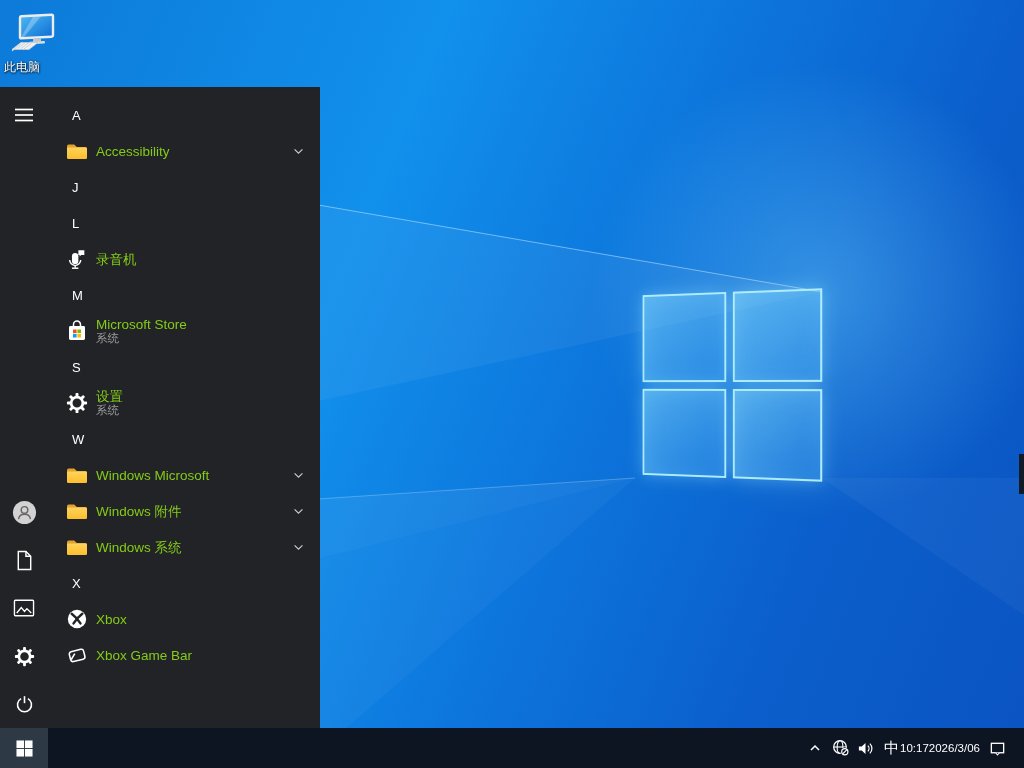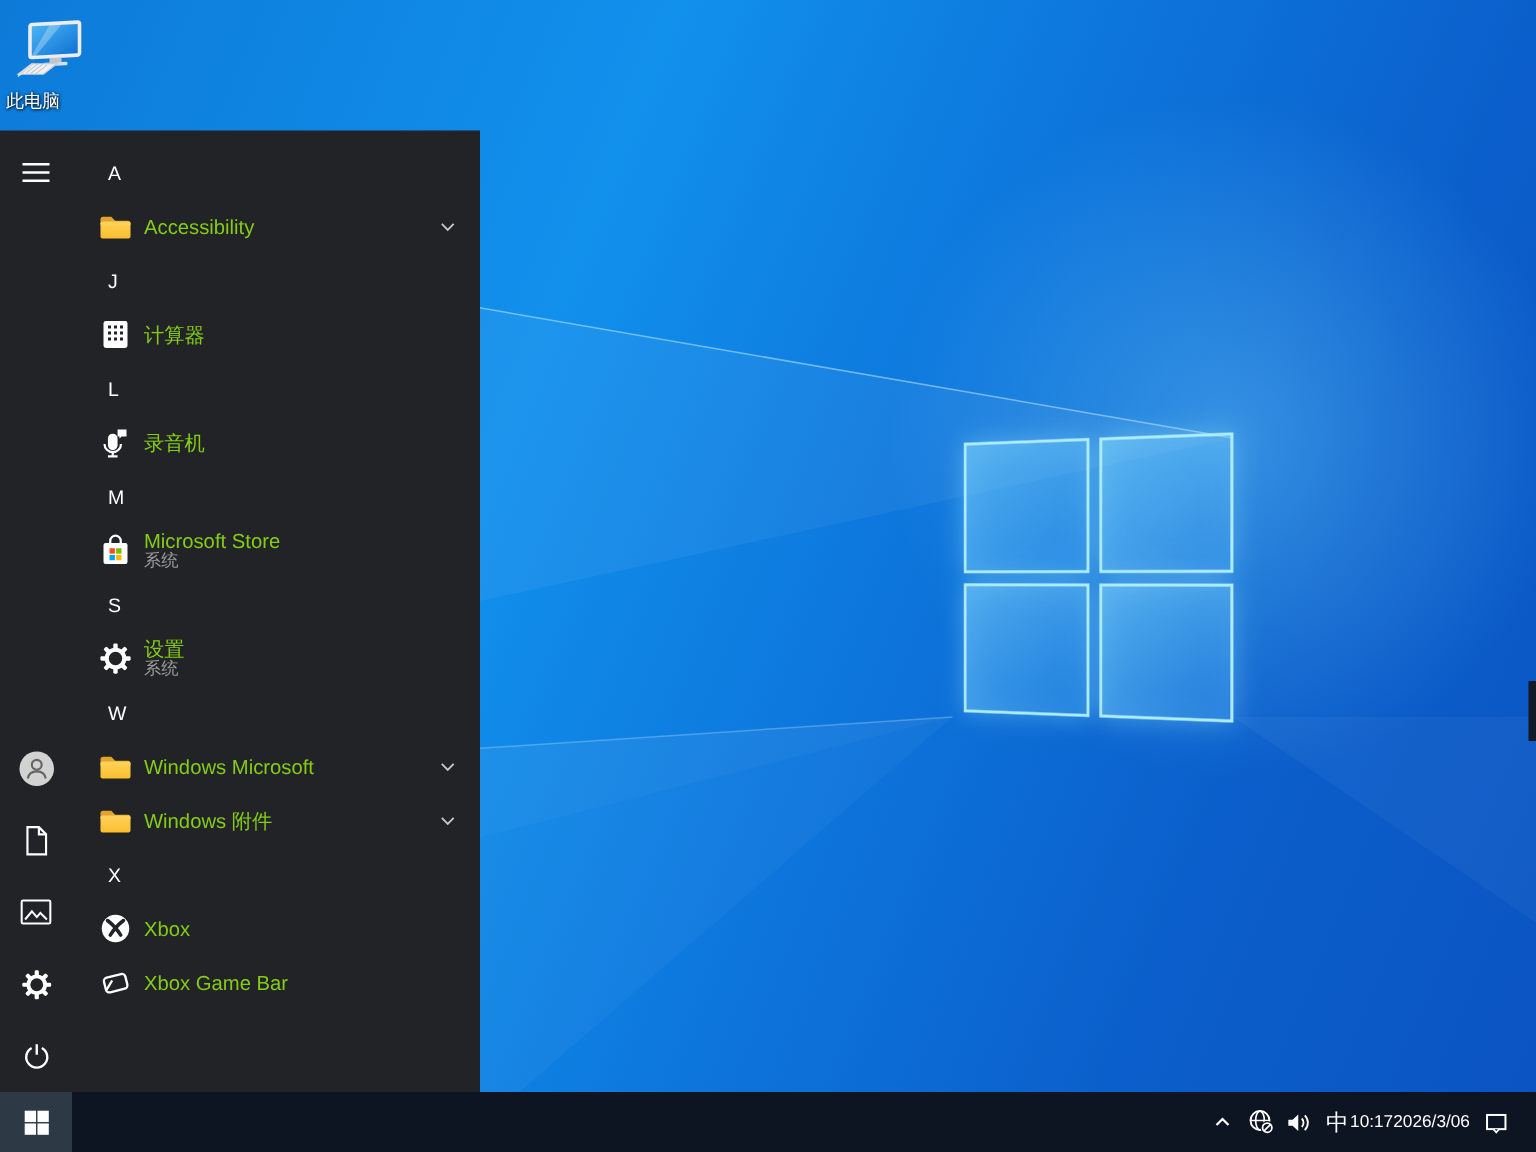--- a/index.html
+++ b/index.html
@@ -304,30 +304,20 @@
       <span class="texts">
           <span class="label">Accessibility</span>
         </span>
       <svg class="chev" viewBox="0 0 12 8">
           <use href="#sym-chevდown"></use>
         </svg>
     </div>
 
     <div class="row header">J</div>
 
-    <div class="row item">
-      <span class="app-icon">
-          <svg width="22" height="22">
-            <use href="#sym-calc"></use>
-          </svg>
-        </span>
-      <span class="texts">
-          <span class="label">计算器</span>
-        </span>
-    </div>
 
     <div class="row header">L</div>
 
     <div class="row item">
       <span class="app-icon">
           <svg width="23" height="23">
             <use href="#sym-mic"></use>
           </svg>
         </span>
       <span class="texts">
@@ -387,20 +377,33 @@
         </span>
       <span class="texts">
           <span class="label">Windows 附件</span>
         </span>
       <svg class="chev" viewBox="0 0 12 8">
           <use href="#sym-chevდown"></use>
         </svg>
     </div>
 
 
+    <div class="row item">
+      <span class="app-icon">
+          <svg width="22" height="18">
+            <use href="#sym-folder"></use>
+          </svg>
+        </span>
+      <span class="texts">
+          <span class="label">Windows 系统</span>
+        </span>
+      <svg class="chev" viewBox="0 0 12 8">
+          <use href="#sym-chevდown"></use>
+        </svg>
+    </div>
 
     <div class="row header">X</div>
 
     <div class="row item">
       <span class="app-icon">
           <svg width="22" height="22">
             <use href="#sym-xbox"></use>
           </svg>
         </span>
       <span class="texts">

